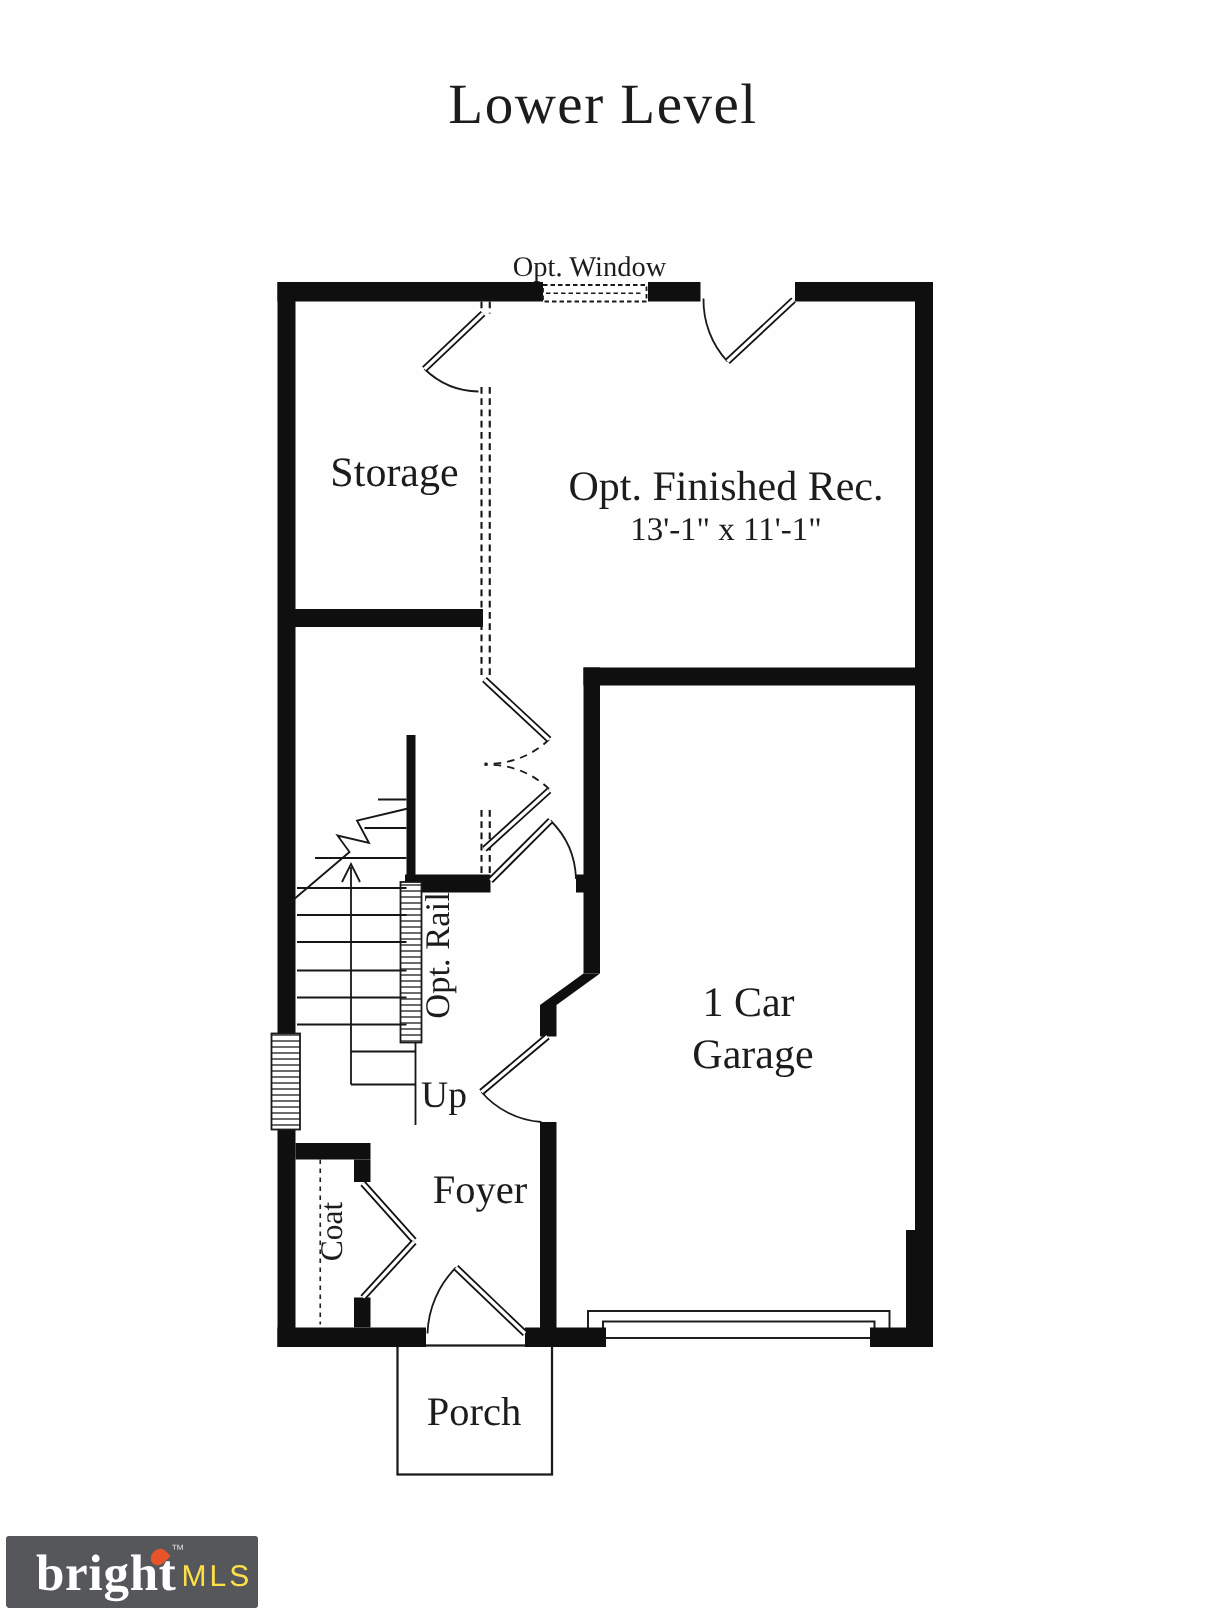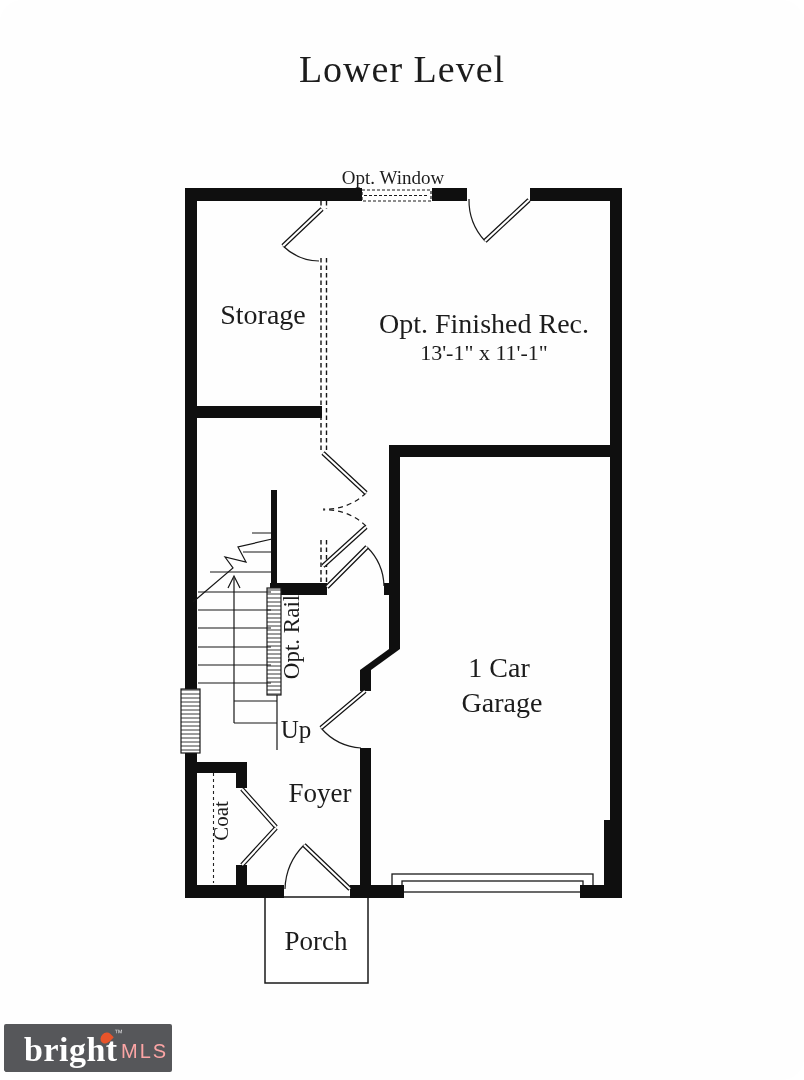--- a/index.html
+++ b/index.html
@@ -39,21 +39,21 @@
   }
   .logo-flame{
     position:absolute;left:97px;top:8px;width:10px;height:12px;background:#e8542a;
     border-radius:60% 5% 60% 60%;transform:rotate(45deg);
   }
   .logo-tm{
     position:absolute;left:110px;top:4px;color:#d6d6d8;font-size:9px;
     font-family:"Liberation Sans",sans-serif;
   }
   .logo-mls{
-    position:absolute;left:117px;bottom:9px;color:#fca5a5;
+    position:absolute;left:117px;bottom:9px;color:#fde047;
     font-family:"Liberation Sans",sans-serif;font-size:20px;letter-spacing:2px;
   }
 </style>
 </head>
 <body>
 
 <div id="stage">
 
 <svg width="804" height="1080" viewBox="0 0 804 1080">
 

